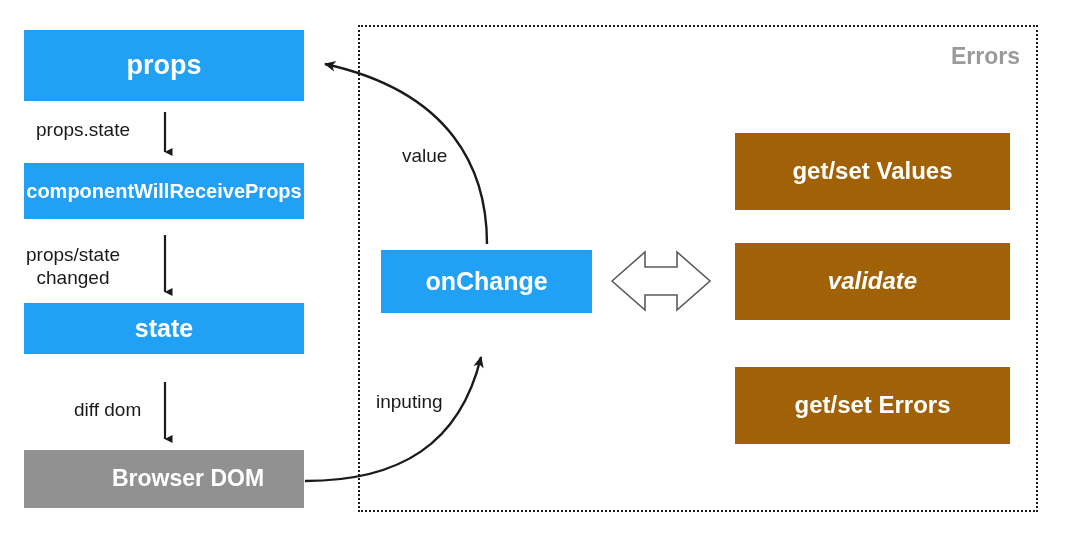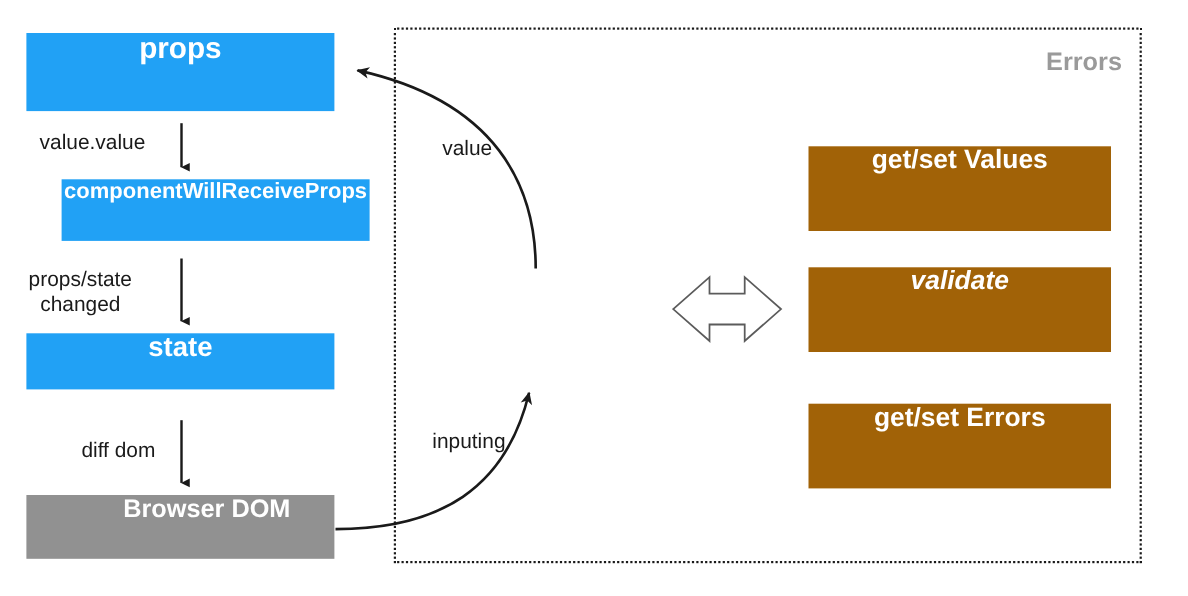--- a/index.html
+++ b/index.html
@@ -15,39 +15,40 @@
   #canvas {
     position: relative;
     width: 1080px;
     height: 542px;
     background: #ffffff;
     overflow: hidden;
   }
   .node {
     position: absolute;
     display: flex;
+    align-items: center;
     justify-content: center;
     color: #ffffff;
     text-align: center;
     box-sizing: border-box;
     line-height: 1.1;
     user-select: none;
   }
   .node.blue   { background: #21a1f5; }
   .node.gray   { background: #919191; padding-left: 48px; }
   .node.darkgray { background: #a16207; }
 
   
   #node-props {
     left: 24px;  top: 30px;  width: 280px; height: 71px;
     font-size: 27px; font-weight: 700;
   }
   #node-cwrp {
     left: 24px;  top: 163px; width: 280px; height: 56px;
-    font-size: 20px; font-weight: 600; margin-left: 32px;
+    font-size: 20px; font-weight: 600;
   }
   #node-render {
     left: 24px;  top: 303px; width: 280px; height: 51px;
     font-size: 25px; font-weight: 600;
   }
   #node-browserdom {
     left: 24px;  top: 450px; width: 280px; height: 58px;
     font-size: 23px; font-weight: 600;
   }
 
@@ -94,22 +95,22 @@
     position: absolute;
     font-size: 19px;
     color: #1a1a1a;
     white-space: pre-line;
     user-select: none;
     line-height: 1.22;
   }
   #label-props-value   { left: 36px;  top: 118px; }
   #label-props-state   { left: 26px;  top: 243px; text-align: center; }
   #label-diff-dom      { left: 74px;  top: 398px; }
-  #label-value         { left: 402px; top: 124px; }
-  #label-inputing      { left: 393px; top: 390px; }
+  #label-value         { left: 402px; top: 144px; }
+  #label-inputing      { left: 376px; top: 390px; }
 
   svg.overlay {
     position: absolute;
     left: 0; top: 0;
     width: 1080px; height: 542px;
     pointer-events: none;
   }
 </style>
 </head>
 <body>
@@ -129,34 +130,37 @@
   </div>
 
   <div class="node blue" id="node-render">
     <span>state</span>
   </div>
 
   <div class="node gray" id="node-browserdom">
     <span>Browser DOM</span>
   </div>
 
+  <div class="node blue" id="node-onchange">
+    <span>onChange</span>
+  </div>
 
   <div class="node darkgray" id="node-getset-values">
     <span>get/set Values</span>
   </div>
 
   <div class="node darkgray" id="node-validate">
     <span>validate</span>
   </div>
 
   <div class="node darkgray" id="node-getset-errors">
     <span>get/set Errors</span>
   </div>
 
-  <div class="edge-label" id="label-props-value">value.value</div>
+  <div class="edge-label" id="label-props-value">props.state</div>
 
   <div class="edge-label" id="label-props-state">props/state
 changed</div>
 
   <div class="edge-label" id="label-diff-dom">diff dom</div>
 
   <div class="edge-label" id="label-value">value</div>
 
   <div class="edge-label" id="label-inputing">inputing</div>
 

